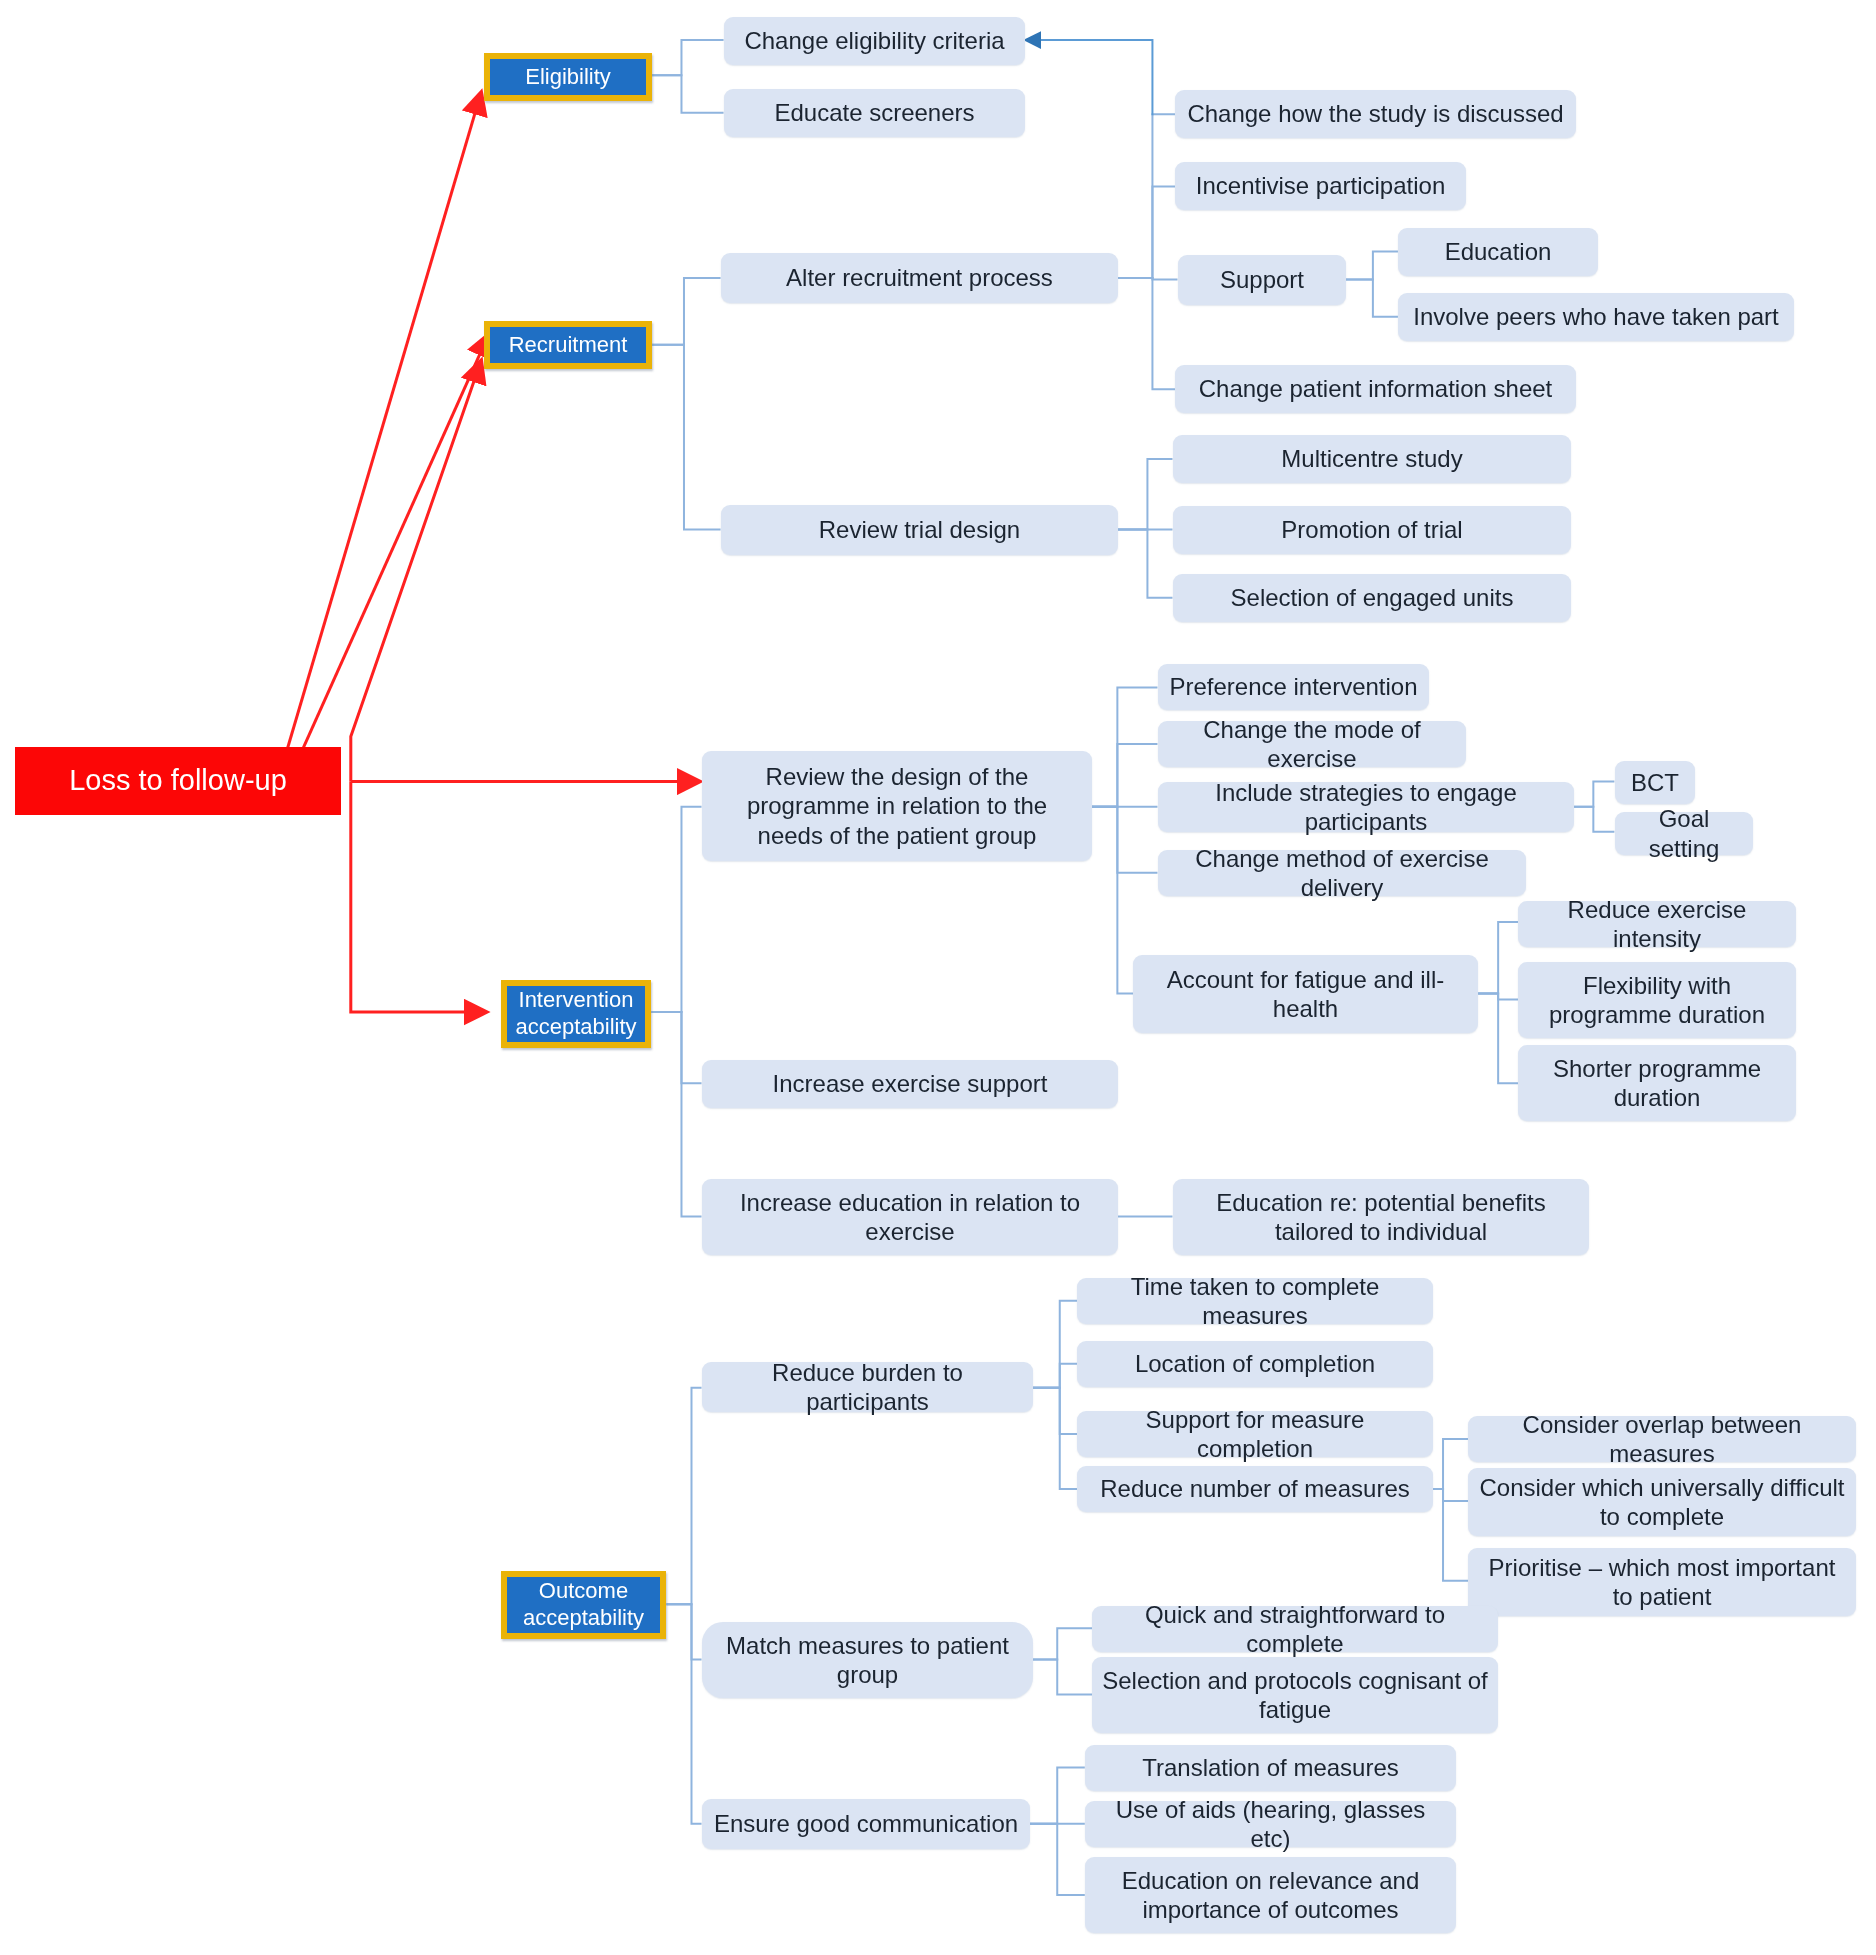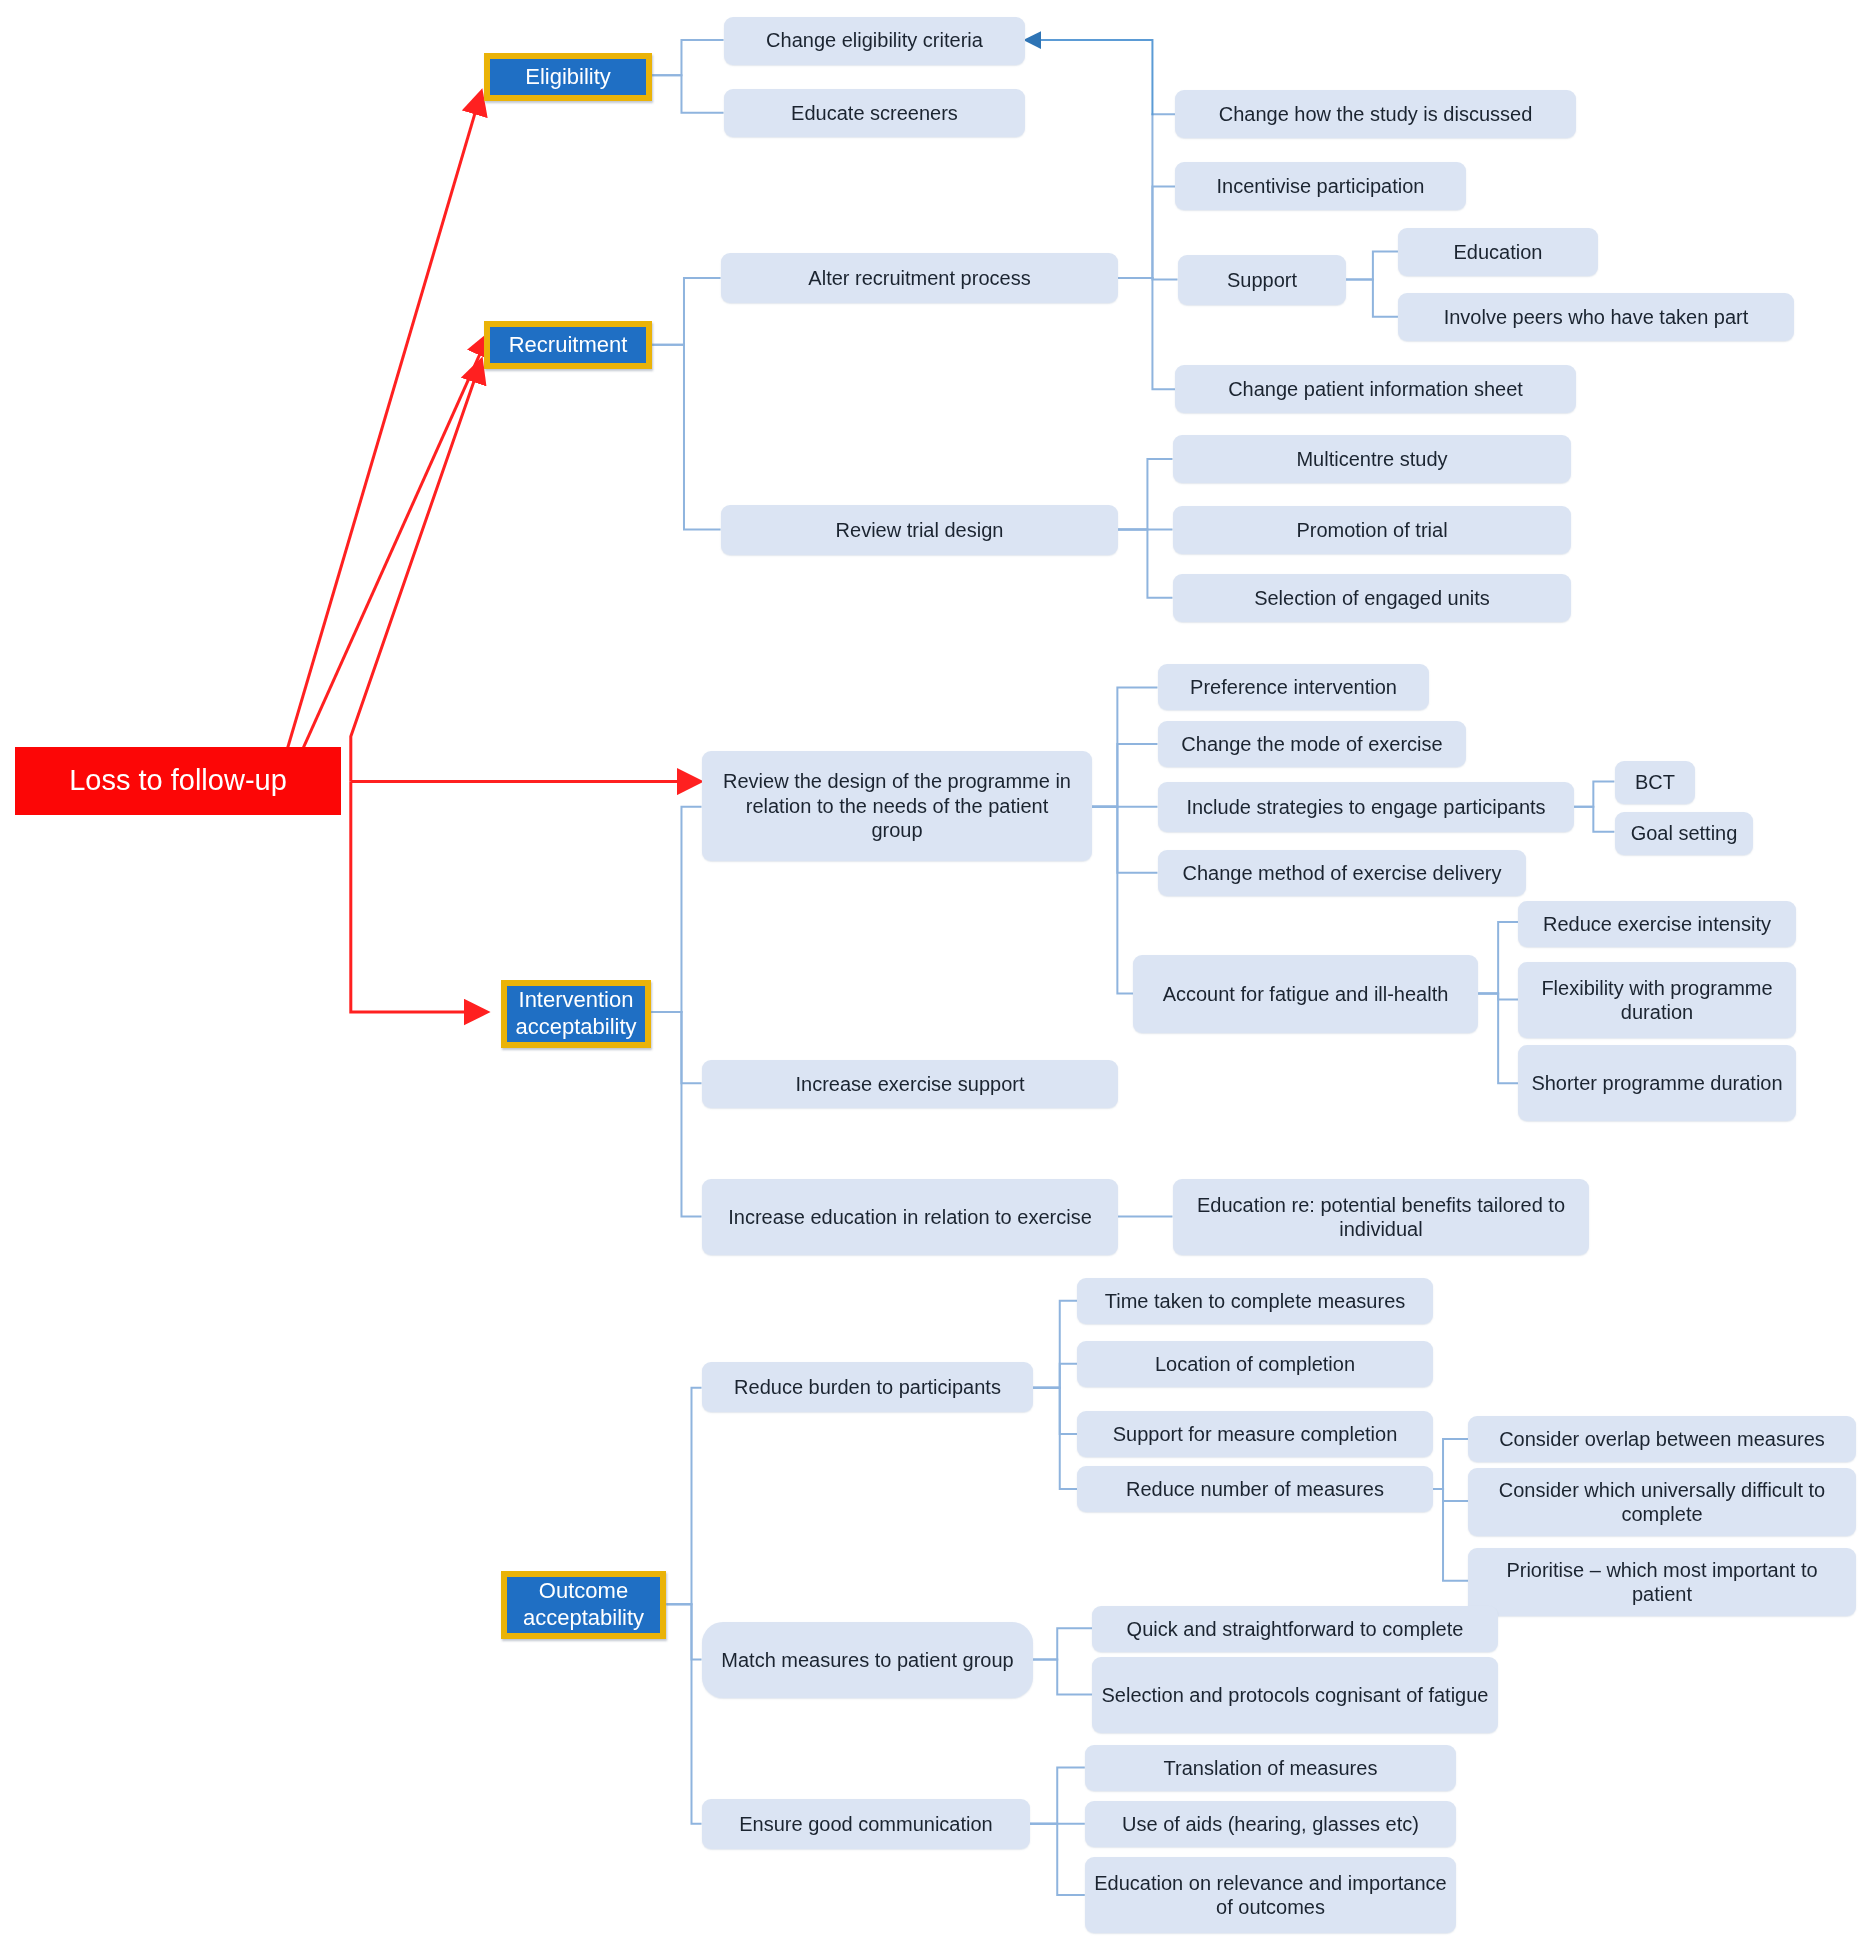--- a/index.html
+++ b/index.html
@@ -19,21 +19,21 @@
     align-items:center;
     justify-content:center;
     text-align:center;
     line-height:1.22;
   }
   
   .leaf{
     background:#dbe4f3;
     border-radius:9px;
     color:#1b2430;
-    font-size:20px;
+    font-size:24px;
     padding:3px 9px;
     box-shadow:0 1px 1.5px rgba(160,175,200,.30);
   }
   
   .cat{
     background:#1f6fc4;
     border:6px solid #eab308;
     color:#ffffff;
     font-size:22px;
     padding:2px 5px;

